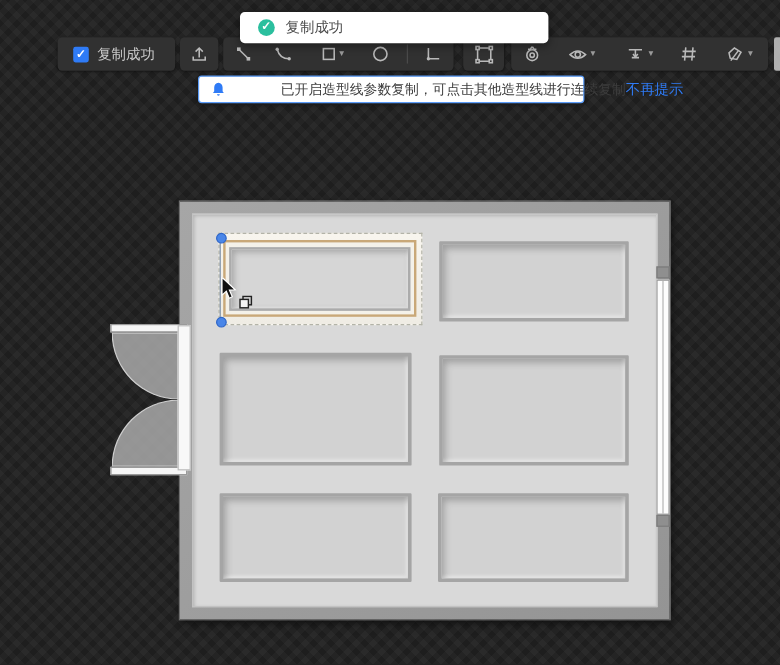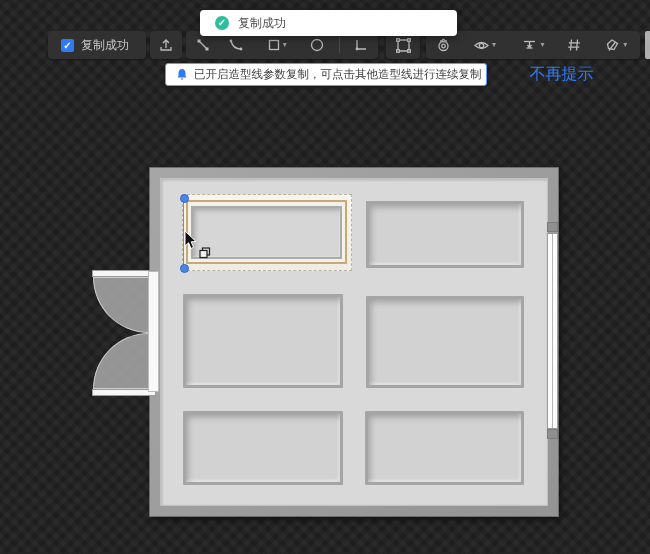--- a/index.html
+++ b/index.html
@@ -34,22 +34,22 @@
     width:14px;height:14px;border-radius:50%;background:#2bbf9e;color:#fff;
     font-size:10px;line-height:14px;text-align:center;margin:0 9px 0 15px;font-weight:bold;
   }
   .toast-msg{font-size:12px;color:#4c4c4c;}
   
   .notif{
     position:absolute;left:165px;top:63px;width:322px;height:23px;background:#ffffff;
     border:1px solid #5b9cf8;border-radius:3px;display:flex;align-items:center;z-index:25;
     box-sizing:border-box;box-shadow:0 1px 4px rgba(0,0,0,.35);
   }
-  .notif-text{font-size:11.5px;color:#3d3d3d;white-space:nowrap;}
-  .notif-link{font-size:16px;color:#2f7bf6;white-space:nowrap;cursor:pointer;margin-left:48px;}
+  .notif-text{font-size:11.5px;color:#3d3d3d;white-space:nowrap;margin-left:40px;}
+  .notif-link{font-size:12px;color:#2f7bf6;white-space:nowrap;cursor:pointer;}
   
   .room{
     position:absolute;left:149px;top:167px;width:410px;height:350px;
     background:linear-gradient(135deg,#a6a6a6,#949494);
     border:1px solid #6e6e6e;box-sizing:border-box;
     box-shadow:2px 3px 6px rgba(0,0,0,.5);
   }
   .floor{
     position:absolute;left:10px;top:10px;right:10px;bottom:10px;
     background:#d9d9d9;border:1px solid #c2c2c2;box-sizing:border-box;

